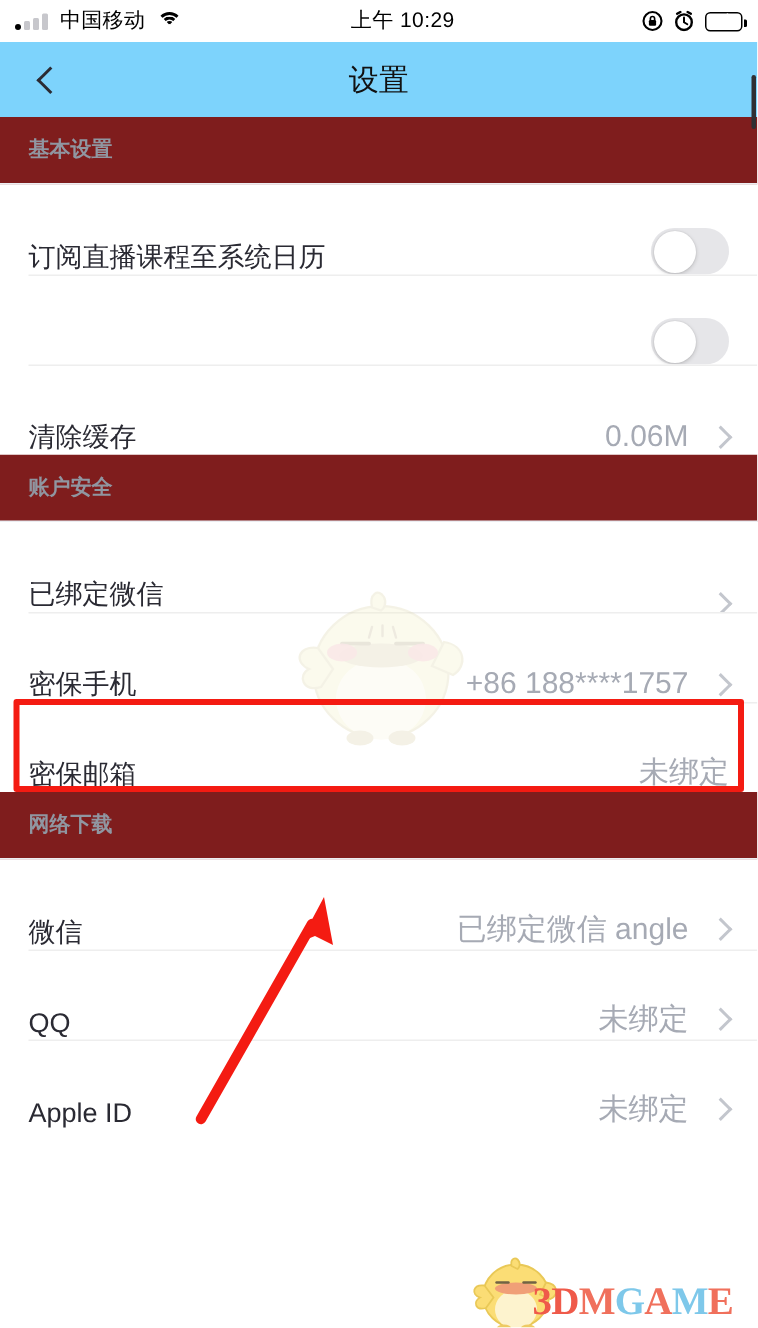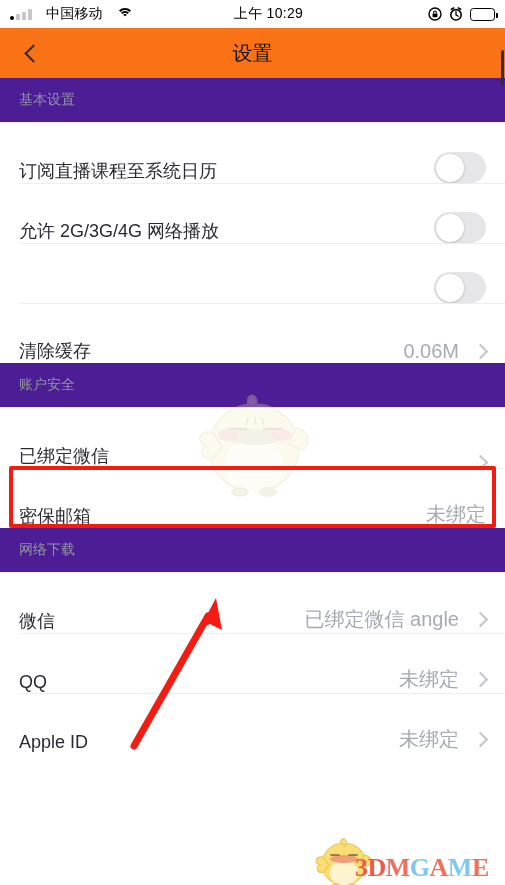--- a/index.html
+++ b/index.html
@@ -20,21 +20,21 @@
 
   
   .statusbar {
     position:relative;
     height:28px;
     background:#ffffff;
     display:flex;
     align-items:center;
     padding:0 10px;
   }
-  .sb-left { display:flex; align-items:center; gap:14px; }
+  .sb-left { display:flex; align-items:center; gap:8px; }
   .signal { display:flex; align-items:flex-end; gap:2px; height:11px; }
   .signal i { display:block; width:4px; background:#c7c7cc; border-radius:1px; }
   .signal i:nth-child(1){ height:4px; background:#000; border-radius:2px; }
   .signal i:nth-child(2){ height:6px; }
   .signal i:nth-child(3){ height:8px; }
   .signal i:nth-child(4){ height:11px; }
   .carrier { font-size:14px; color:#000; letter-spacing:.2px; }
   .wifi { position:relative; width:17px; height:12px; }
   .wifi span { position:absolute; left:50%; transform:translateX(-50%);
                border:2px solid #000; border-bottom-color:transparent;
@@ -56,44 +56,45 @@
   .battery { position:relative; width:25px; height:13px;
              border:1.5px solid #000; border-radius:3.5px; padding:1.5px; }
   .battery::after { content:""; position:absolute; right:-4px; top:4px;
                     width:2px; height:5px; background:#000; border-radius:0 1px 1px 0; }
   .batt-fill { width:100%; height:100%; background:#4cd964; border-radius:1.5px; }
   .bolt { position:absolute; left:50%; top:50%; transform:translate(-50%,-50%);
           font-size:11px; color:#fff; line-height:1; }
 
   
   .navbar {
-    position:relative; height:50px; background:#f97316;
+    position:relative; height:50px; background:#7dd3fc;
     display:flex; align-items:center;
   }
   .nav-back {
     position:absolute; left:14px; top:50%; transform:translateY(-50%);
     width:34px; height:34px; display:flex; align-items:center; justify-content:center;
     cursor:pointer;
   }
   .nav-title {
     position:absolute; left:0; right:0; text-align:center;
     font-size:20px; color:#111; font-weight:400;
   }
 
   
   .content { position:relative; background:#ffffff; }
 
   .section-header {
-    background:#4c1d95;
+    background:#7f1d1d;
     height:45px;
     display:flex; align-items:center;
     padding-left:19px;
     font-size:14px;
     color:#9096a1;
     border-bottom:1px solid #eceef2;
+    font-weight:bold;
   }
 
   .row {
     position:relative;
     height:60px;
     background:#ffffff;
     display:flex; align-items:flex-end;
     padding:0 19px;
   }
   .row + .row::before {
@@ -207,45 +208,44 @@
       <div class="section-header">基本设置</div>
       <div class="row">
         <div class="row-label">订阅直播课程至系统日历</div>
         <div class="row-right">
           <div class="toggle">
             <div class="knob"></div>
           </div>
         </div>
       </div>
       <div class="row">
-        <div class="row-label">允许 2G/3G/4G 网络播放</div>
         <div class="row-right">
           <div class="toggle">
             <div class="knob"></div>
           </div>
         </div>
       </div>
       <div class="row">
-        <div class="row-right">
-          <div class="toggle">
-            <div class="knob"></div>
-          </div>
-        </div>
-      </div>
-      <div class="row">
         <div class="row-label">清除缓存</div>
         <div class="row-right">
           <div class="row-value">0.06M</div>
           <span class="chev"></span>
         </div>
       </div>
       <div class="section-header">账户安全</div>
       <div class="row">
         <div class="row-label">已绑定微信</div>
         <div class="row-right">
+          <span class="chev"></span>
+        </div>
+      </div>
+      <div class="row" id="highlighted-row">
+        <div class="row-label">密保手机</div>
+        <div class="row-right">
+          <div class="row-value">+86 188****1757</div>
           <span class="chev"></span>
         </div>
       </div>
       <div class="row">
         <div class="row-label">密保邮箱</div>
         <div class="row-right">
           <div class="row-value">未绑定</div>
         </div>
       </div>
       <div class="section-header">网络下载</div>

